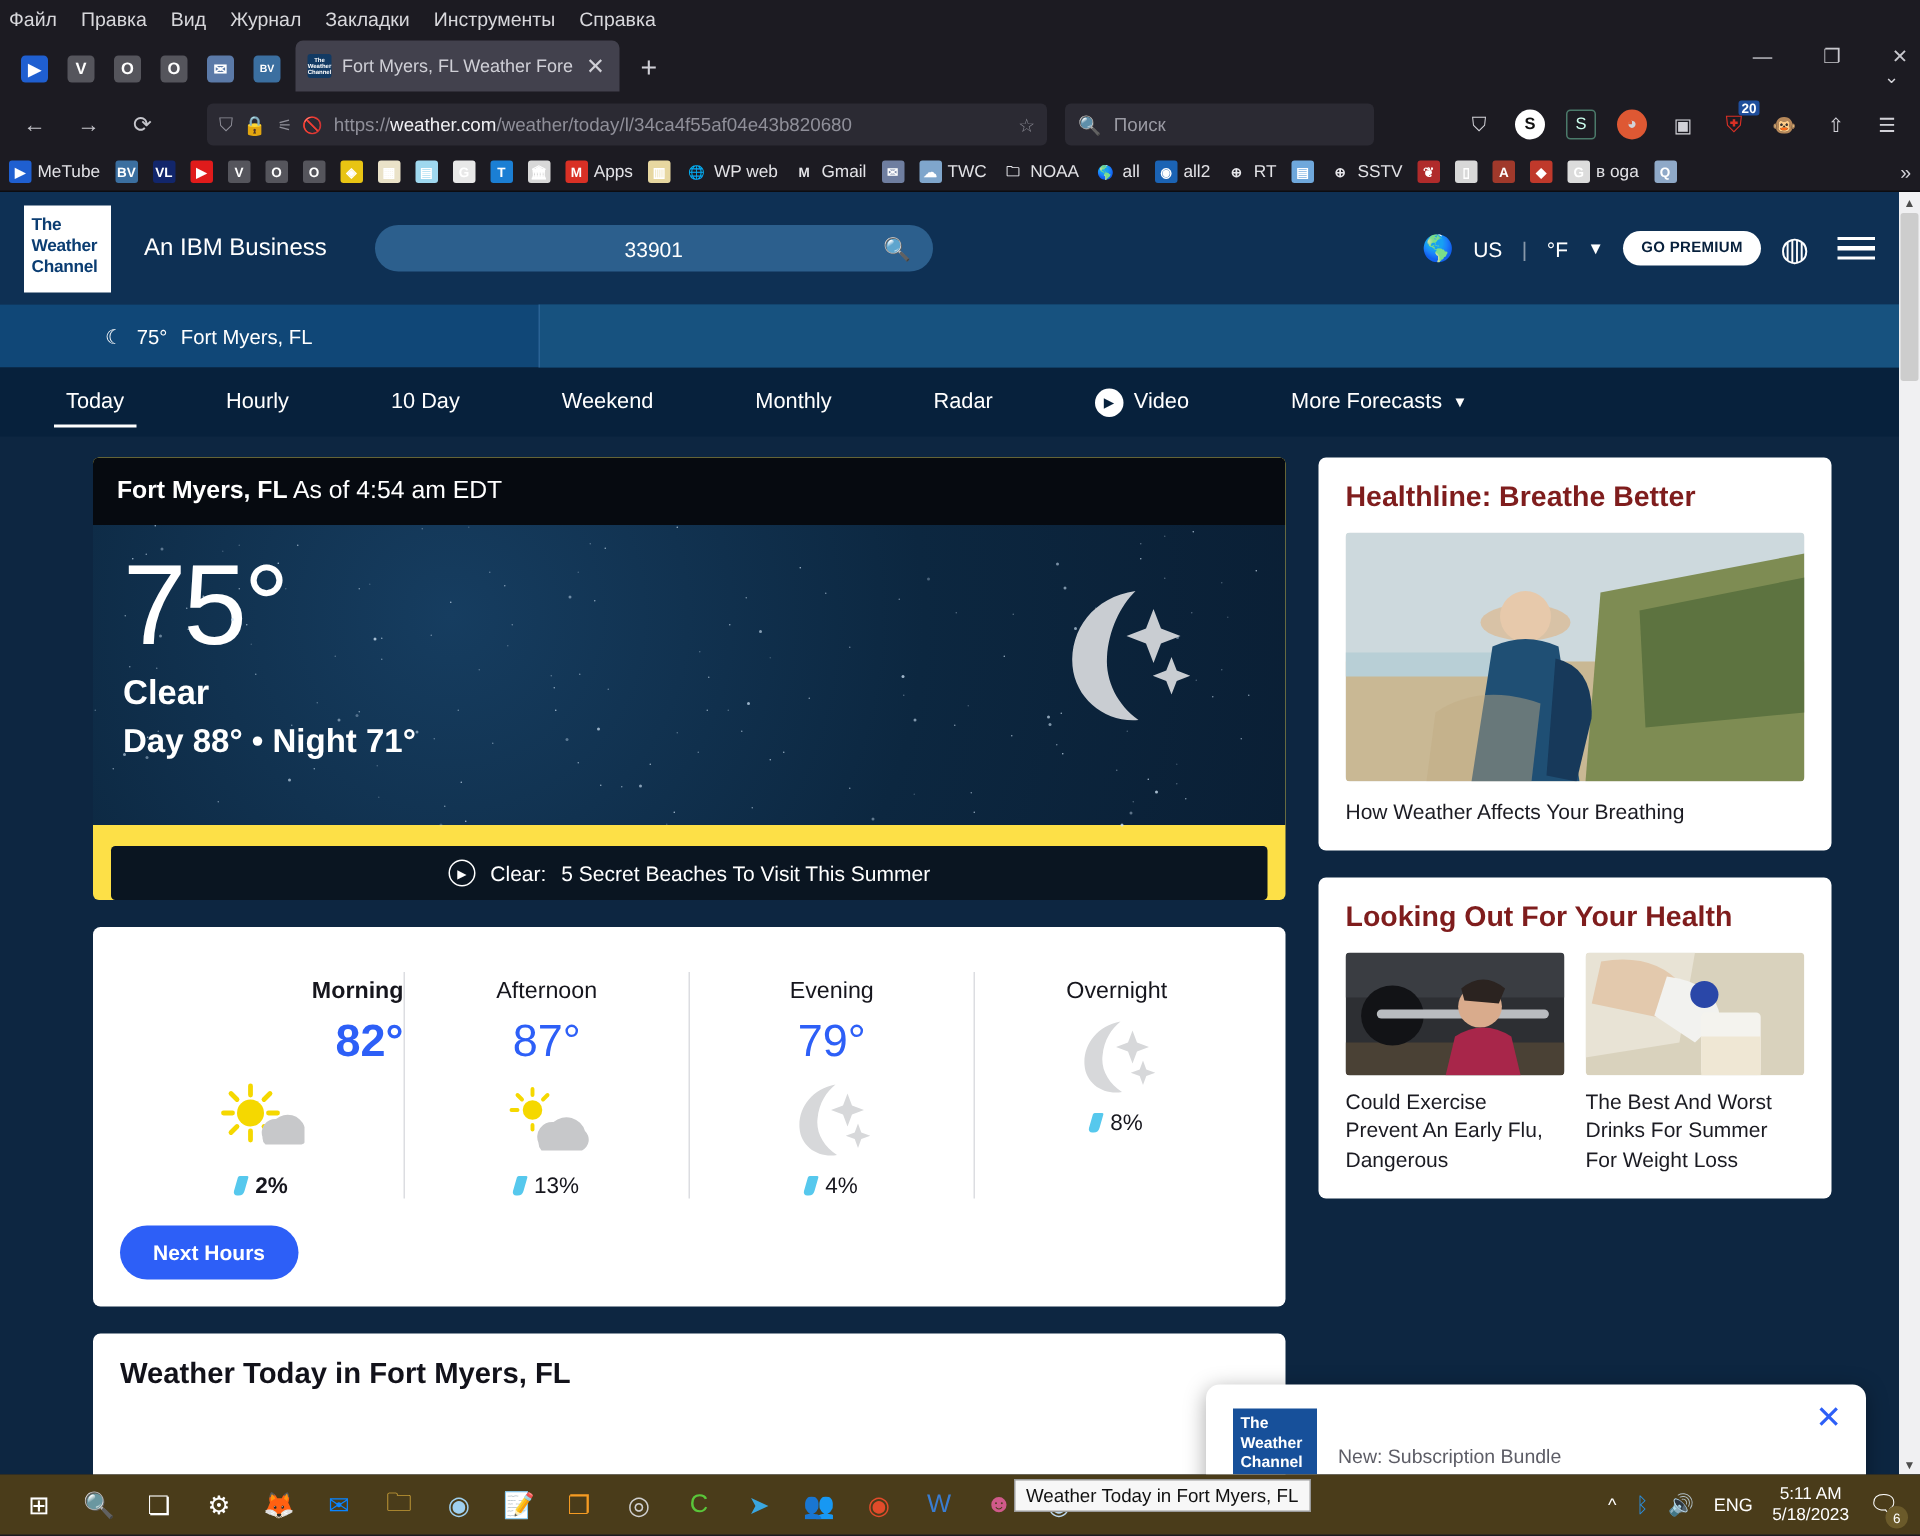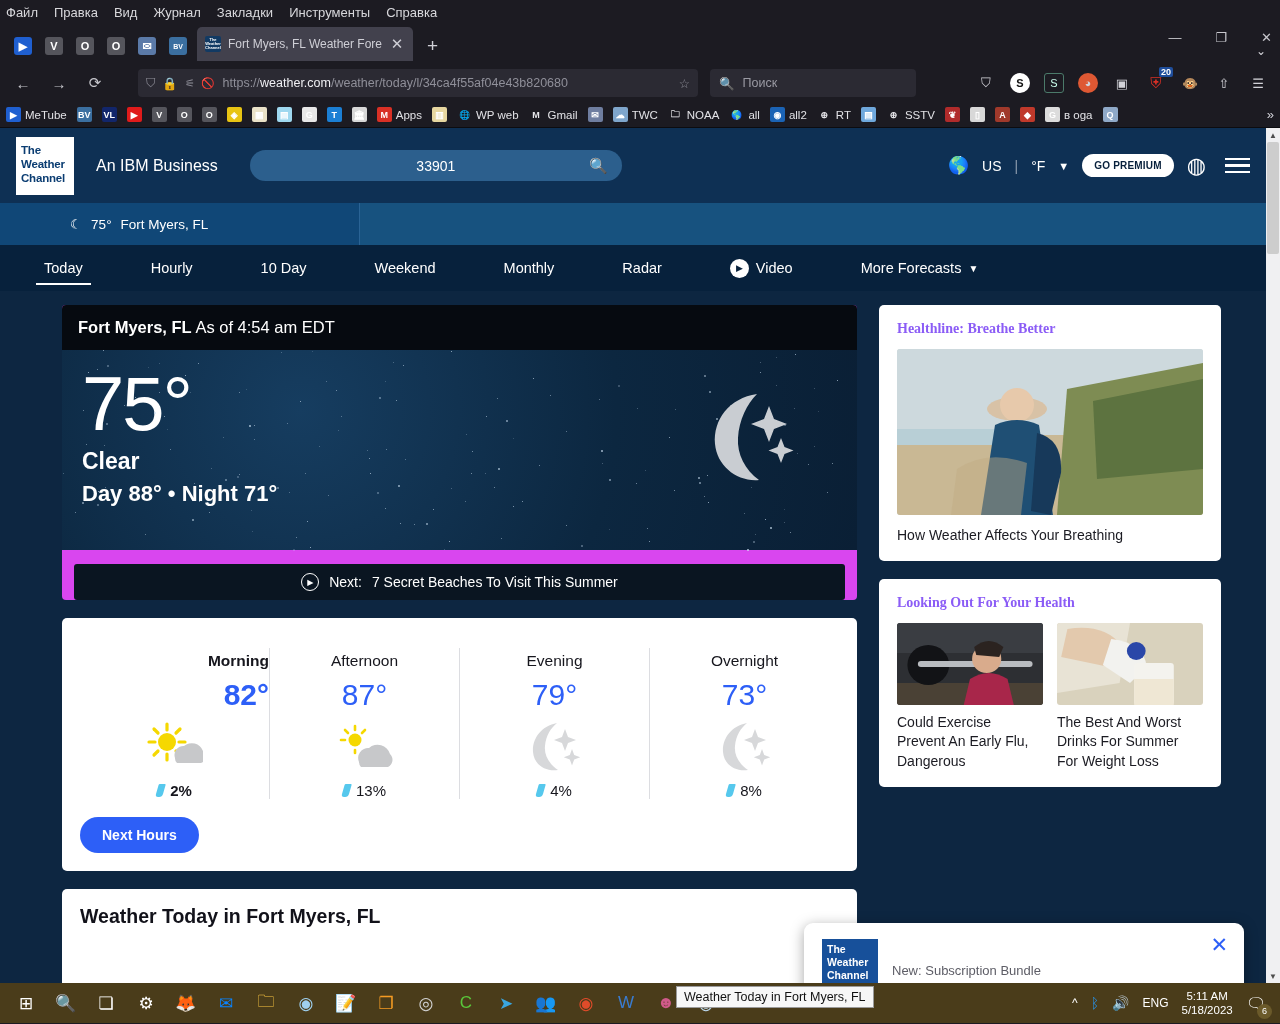--- a/index.html
+++ b/index.html
@@ -109,21 +109,21 @@
       display: flex; align-items: center; }
   .navtab.active::after { content:''; position: absolute; left: 0; right: 0; bottom: 6px;
       height: 2.5px; background: #fff; }
   .navtab .play { width: 19px; height: 19px; border-radius: 50%; background: #fff; color: #07213c;
       display: inline-flex; align-items: center; justify-content: center; font-size: 9px; margin-right: 7px;}
 
   .content { display: flex; gap: 22px; padding: 14px 16px 0 62px; }
   .col-main { width: 795px; }
   .col-side { width: 342px; }
 
-  .hero { background: #d946ef; border-radius: 4px; overflow: hidden; }
+  .hero { background: #fde047; border-radius: 4px; overflow: hidden; }
   .hero-top { background: #060a10; color: #fff; padding: 13px 16px; font-size: 16.5px; }
   .hero-top b { font-weight: 700; }
   .hero-top span { font-weight: 400; }
   .hero-body {
     position: relative; height: 200px;
     background: radial-gradient(circle at 30% 30%, #163d60 0%, #0c2740 55%, #0a1f35 100%);
     padding: 18px 20px 0 20px; color: #fff;
   }
   .stars { position: absolute; inset: 0; pointer-events: none; }
   .stars i { position:absolute; background:#cfe3f5; border-radius:50%; opacity:.55; }
@@ -150,21 +150,21 @@
       align-items: center; justify-content: center; gap: 6px; }
   .fc-col.current .fc-precip { font-weight: 700; }
   .drop { width: 7px; height: 13px; background: #56c8ed; display: inline-block;
       transform: skewX(-16deg); border-radius: 1px 1px 3px 3px; }
   .next-hours { margin-top: 18px; background: #2d5ff7; color: #fff; border: none;
       border-radius: 19px; padding: 10px 22px; font-size: 14px; font-weight: 700;
       font-family: "Liberation Sans", sans-serif; }
 
   .side-card { background: #fff; border-radius: 5px; padding: 16px 18px; }
   .side-card + .side-card { margin-top: 18px; }
-  .side-title { font-size: 14px; font-weight: 700; color: #8b5cf6; font-family: Liberation Serif, serif; }
+  .side-title { font-size: 19px; font-weight: 700; color: #7f1d1d; }
   .thumb { width: 100%; height: 166px; border-radius: 3px; margin-top: 12px; overflow: hidden; position: relative;}
   .thumb-cap { font-size: 14px; color: #1b1b22; margin-top: 11px; line-height: 1.35; }
   .health-grid { display: flex; gap: 14px; margin-top: 12px; }
   .health-item { flex: 1; }
   .health-thumb { width: 100%; height: 82px; border-radius: 3px; overflow: hidden; position: relative;}
   .health-cap { font-size: 14px; color: #1b1b22; margin-top: 8px; line-height: 1.38; }
 
   
   .promo {
     position: absolute; left: 804px; top: 795px; width: 440px; height: 157px;
@@ -610,22 +610,22 @@
             <div class="moon-wrap">
               <svg width="100" height="96" viewBox="0 0 100 96">
                 <path d="M62 4 C34 8 18 30 20 54 C22 76 42 92 64 90 C50 80 42 64 43 48 C44 30 52 14 62 4 Z" fill="#c9cdd2"></path>
                 <path d="M74 16 l5 13 13 5 -13 5 -5 13 -5 -13 -13 -5 13 -5 z" fill="#c9cdd2"></path>
                 <path d="M86 48 l3.5 9 9 3.5 -9 3.5 -3.5 9 -3.5 -9 -9 -3.5 9 -3.5 z" fill="#c9cdd2"></path>
               </svg>
             </div>
           </div>
           <div class="watch-bar">
             <span class="pl">▶</span>
-            <span>Next:</span>
-            <span>7 Secret Beaches To Visit This Summer</span>
+            <span>Clear:</span>
+            <span>5 Secret Beaches To Visit This Summer</span>
           </div>
         </div>
 
         <div class="card">
           <div class="fc-grid" id="fc-grid">
               <div class="fc-col current">
                 <div class="fc-label">Morning</div>
                 <div class="fc-temp">82°</div>
                 <div class="fc-icon">
                   <svg width="56" height="48" viewBox="0 0 56 48">
@@ -683,21 +683,20 @@
   <path d="M45 28 l2.2 6 6 2.2 -6 2.2 -2.2 6 -2.2 -6 -6 -2.2 6 -2.2 z" fill="#d7d8da"></path>
 </svg>
                 </div>
                 <div class="fc-precip">
                   <span class="drop"></span>
                   <span>4%</span>
                 </div>
               </div>
               <div class="fc-col">
                 <div class="fc-label">Overnight</div>
-                <div class="fc-temp">73°</div>
                 <div class="fc-icon">
                   <svg width="56" height="50" viewBox="0 0 56 50">
   <path d="M30 2 C14 5 5 18 6 31 C7 44 19 51 31 49 C22 43 17 34 18 25 C19 14 24 7 30 2 Z" fill="#d7d8da"></path>
   <path d="M38 8 l3 8 8 3 -8 3 -3 8 -3 -8 -8 -3 8 -3 z" fill="#d7d8da"></path>
   <path d="M45 28 l2.2 6 6 2.2 -6 2.2 -2.2 6 -2.2 -6 -6 -2.2 6 -2.2 z" fill="#d7d8da"></path>
 </svg>
                 </div>
                 <div class="fc-precip">
                   <span class="drop"></span>
                   <span>8%</span>

